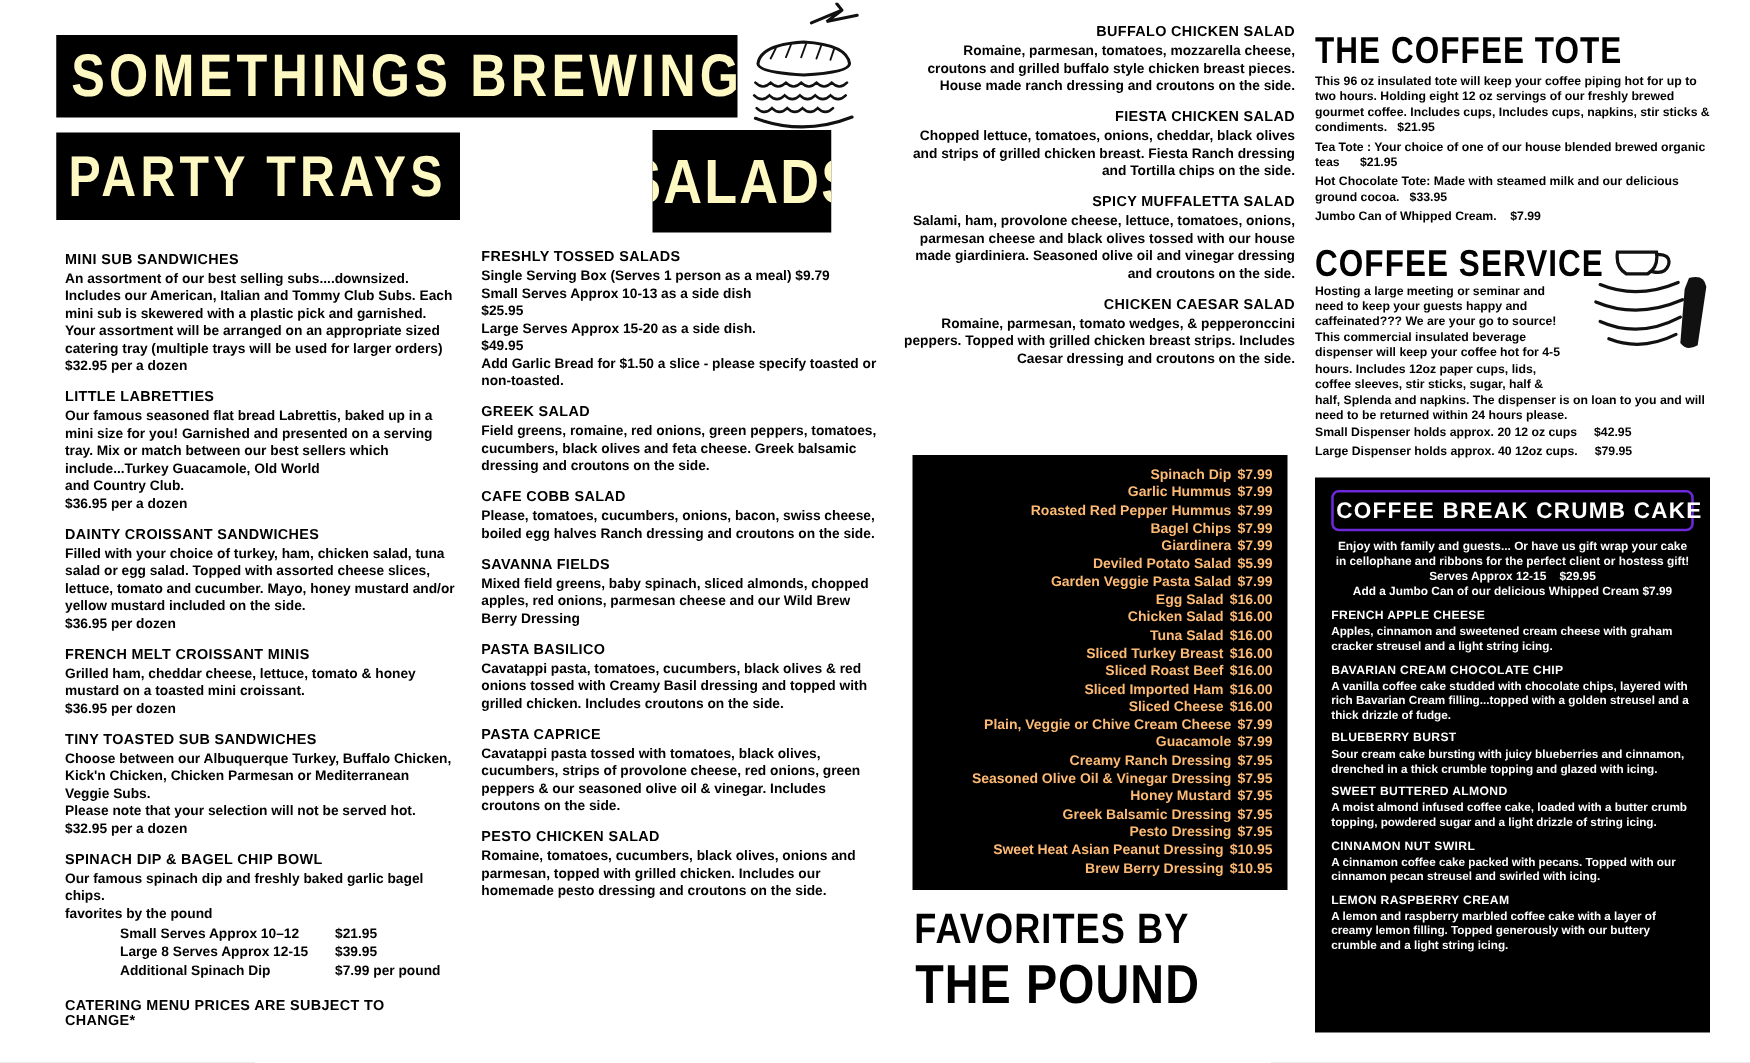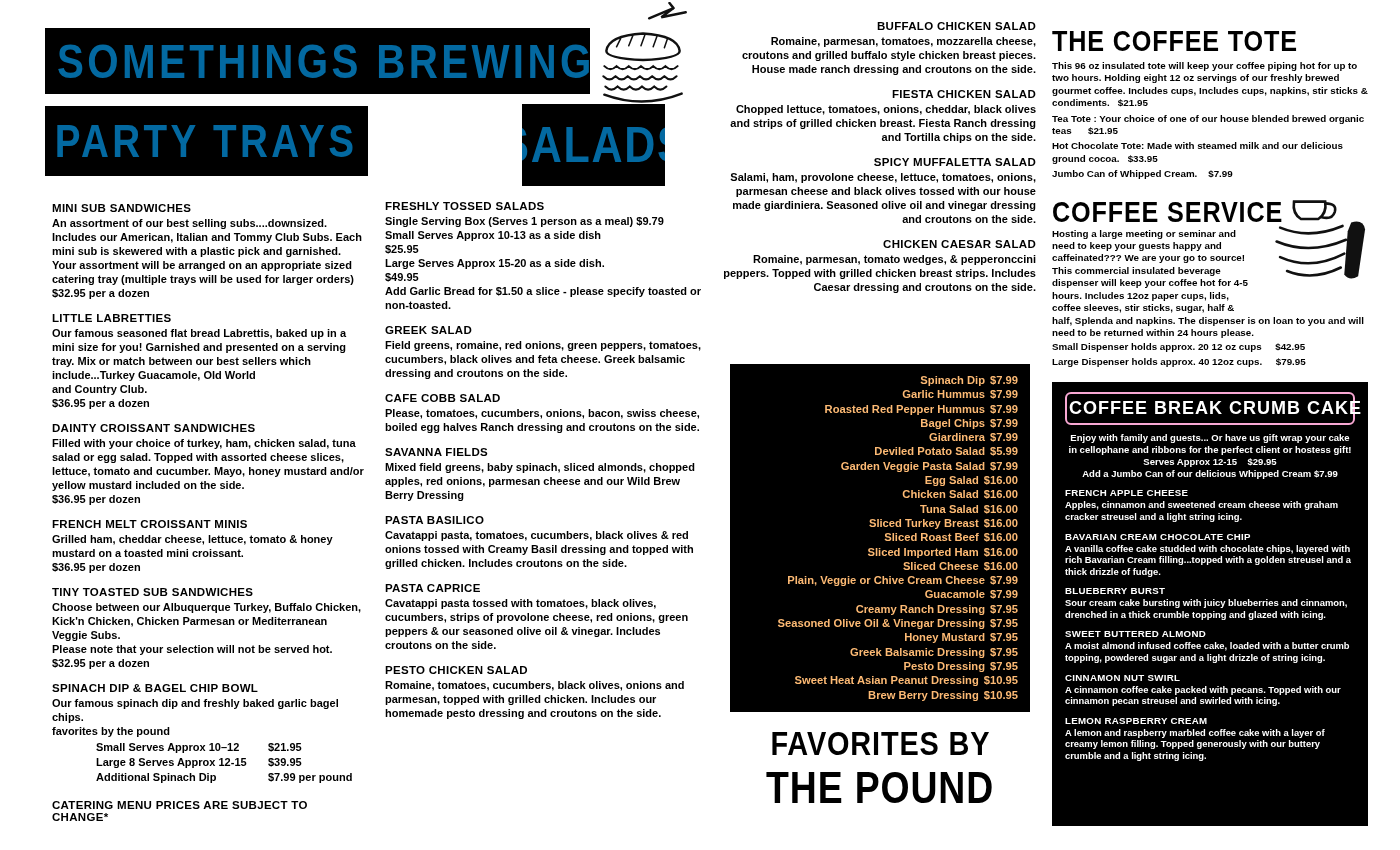--- a/index.html
+++ b/index.html
@@ -4,21 +4,21 @@
 <style>
   * { margin:0; padding:0; box-sizing:border-box; }
   html, body { background:#d9d9d9; }
   .page {
     position:relative; width:1400px; height:850px; margin:0 auto;
     background:#ffffff; color:#000; overflow:hidden;
     font-family:"Liberation Sans", sans-serif;
   }
   
   .banner {
-    position:absolute; background:#000; color:#0369a1;
+    position:absolute; background:#000; color:#fef9c3;
     display:flex; align-items:center; overflow:hidden;
     font-weight:bold;
   }
   .banner span { white-space:nowrap; display:inline-block; }
   .banner-brand { left:45px; top:28px; width:545px; height:66px; font-size:48px; padding-left:12px; letter-spacing:4px; }
   .banner-brand span { transform:scaleX(0.84); transform-origin:left center; }
   .banner-party { left:45px; top:106px; width:323px; height:70px; font-size:46px; justify-content:center; letter-spacing:4px; }
   .banner-party span { transform:scaleX(0.84); transform-origin:center; }
   .banner-salads { left:522px; top:104px; width:143px; height:82px; font-size:50px; justify-content:center; letter-spacing:2px; }
   .banner-salads span { transform:scaleX(0.86); transform-origin:center; }
@@ -36,42 +36,42 @@
   .price-row { display:flex; }
   .pr-label { width:172px;margin-left:44px; }
   .footnote { margin-top:14px; font-size:11.5px; font-weight:bold; letter-spacing:0.3px; }
   
   .fav-box {
     position:absolute; left:730px; top:364px; width:300px; height:348px;
     background:#000; color:#fdba74; text-align:right; padding:9px 12px; overflow:hidden;
   }
   .fav-row { font-size:11.2px; font-weight:bold; line-height:14.3px; white-space:nowrap; }
   .fav-price { margin-left:5px; }
-  .fav-title { position:absolute; left:712px; top:724px; width:336px; text-align:center; font-weight:bold; }
+  .fav-title { position:absolute; left:712px; top:724px; width:336px; font-weight:bold; }
   .fav-title span { display:inline-block; white-space:nowrap; transform:scaleX(0.85); transform-origin:center; }
   .fav-t1 { font-size:34px; letter-spacing:1px; }
   .fav-t2 { font-size:44px; letter-spacing:1px; margin-top:0px; }
   
   .col4 { left:1052px; top:24px; width:316px; }
   .h-display { font-size:30px; font-weight:bold; letter-spacing:1px; line-height:1.1; }
   .h-display span { display:inline-block; white-space:nowrap; transform:scaleX(0.84); transform-origin:left center; }
   .small { font-size:9.8px; font-weight:bold; line-height:12.4px; white-space:pre-wrap; }
   .tote-line { margin-top:3px; }
   .service { position:relative; margin-top:14px; }
   .cs-float { float:right; width:112px; height:84px; }
   .cs-icon { position:absolute; right:-4px; top:-8px; width:104px; height:116px; }
   .service::after { content:""; display:block; clear:both; }
   .disp-line { margin-top:2px; }
   .crumb-box {
     margin-top:14px; width:316px; height:444px;
     background:#000; color:#fff; padding:10px 13px; overflow:hidden;
   }
   .crumb-title {
     font-size:18px; font-weight:bold; letter-spacing:1px; text-align:center;
-    border:2px solid #f9a8d4; border-radius:6px; padding:4px 2px; margin-bottom:7px; white-space:nowrap;
+    border:2px solid #6d28d9; border-radius:6px; padding:4px 2px; margin-bottom:7px; white-space:nowrap;
   }
   .crumb-center { text-align:center; font-size:9.5px; font-weight:bold; line-height:11.8px; white-space:pre-wrap; }
   .cake { margin-top:8px; }
   .cake-name { font-size:9.7px; font-weight:bold; letter-spacing:0.3px; margin-bottom:1px; }
   .cake-desc { font-size:9.4px; font-weight:bold; line-height:11.6px; }
 </style>
 </head>
 <body>
 
 <div class="page">

